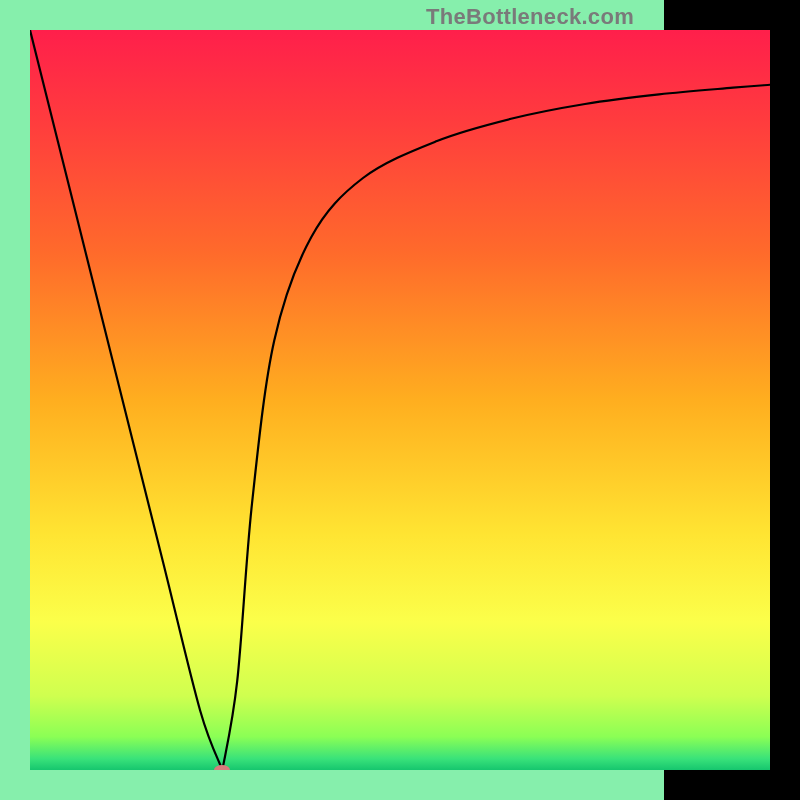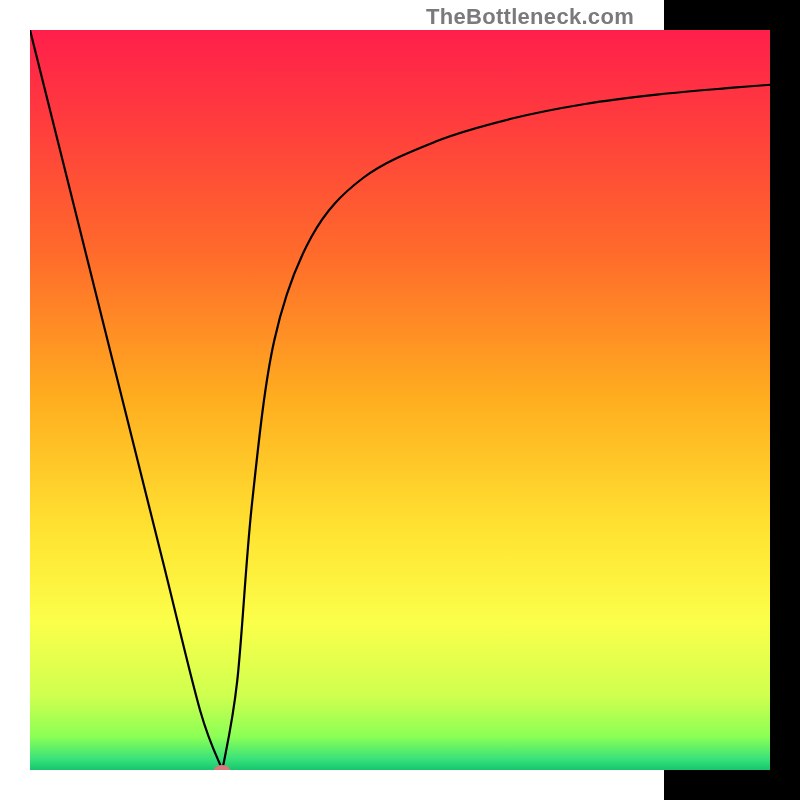--- a/index.html
+++ b/index.html
@@ -7,21 +7,21 @@
     padding: 0;
     width: 800px;
     height: 800px;
     background: #000;
     overflow: hidden;
   }
   .outer {
     position: relative;
     width: 664px;
     height: 800px;
-    background: #ffffff;
+    background: #86efac;
   }
   .plot {
     position: absolute;
     left: 30px;
     top: 30px;
     width: 740px;
     height: 740px;
     overflow: hidden;
   }
   .gradient {

